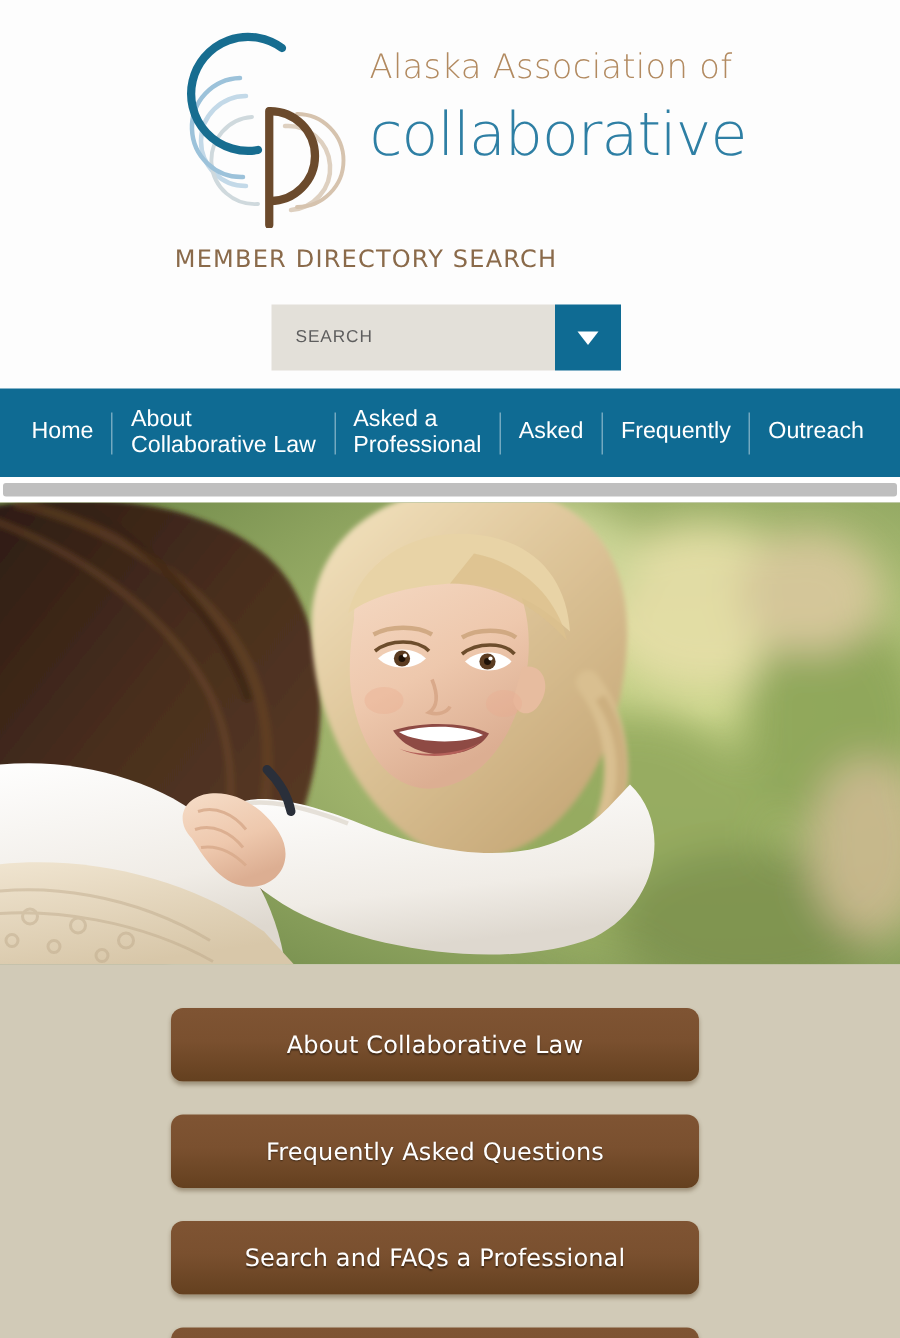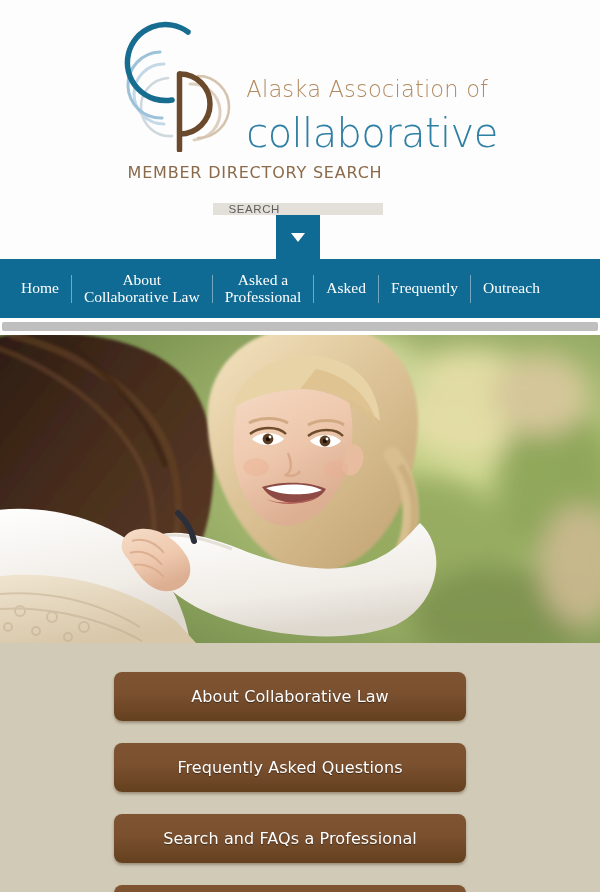--- a/index.html
+++ b/index.html
@@ -35,21 +35,21 @@
     left: 0;
     top: 14px;
     width: 600px;
     height: 140px;
     display: flex;
     justify-content: center;
     align-items: flex-start;
   }
   .logo-inner {
     display: flex;
-    align-items: flex-end;
+    align-items: flex-start;
     gap: 4px;
   }
   .logo-mark {
     width: 140px;
     height: 134px;
     flex: 0 0 auto;
     margin-top: 4px;
   }
   .logo-words {
     display: flex;
@@ -81,32 +81,30 @@
   .directory-title {
     position: absolute;
     left: 0;
     top: 163px;
     width: 488px;
     text-align: center;
     font-family: "DejaVu Sans", sans-serif;
     font-size: 16px;
     letter-spacing: 0.8px;
     color: #8a6a4a;
-    margin-left: 11px;
   }
 
   .search-row {
     position: absolute;
     left: 181px;
     top: 203px;
     width: 233px;
     height: 44px;
     display: flex;
-    align-items: center;
-    flex-direction: column;
+    align-items: flex-end;
   }
   .search-input {
     flex: 1 1 auto;
     border: none;
     outline: none;
     background: #e3e0d9;
     font-family: "Liberation Sans", sans-serif;
     font-size: 11.5px;
     letter-spacing: 0.6px;
     color: #5e5e5e;
@@ -149,24 +147,23 @@
     background: #0f6b93;
     display: flex;
     align-items: center;
     justify-content: flex-start;
     padding-left: 9px;
     box-sizing: border-box;
     overflow: hidden;
   }
   .nav-item {
     color: #ffffff;
-    font-family: Liberation Serif, serif;
+    font-family: Liberation Sans, sans-serif;
     font-size: 15.5px;
     line-height: 1.08;
-    text-align: center;
     padding: 0 12px;
     white-space: pre-line;
     cursor: pointer;
     text-decoration: none;
     flex: 0 0 auto;
   }
   .nav-sep {
     width: 1px;
     height: 28px;
     background: rgba(255,255,255,0.42);

